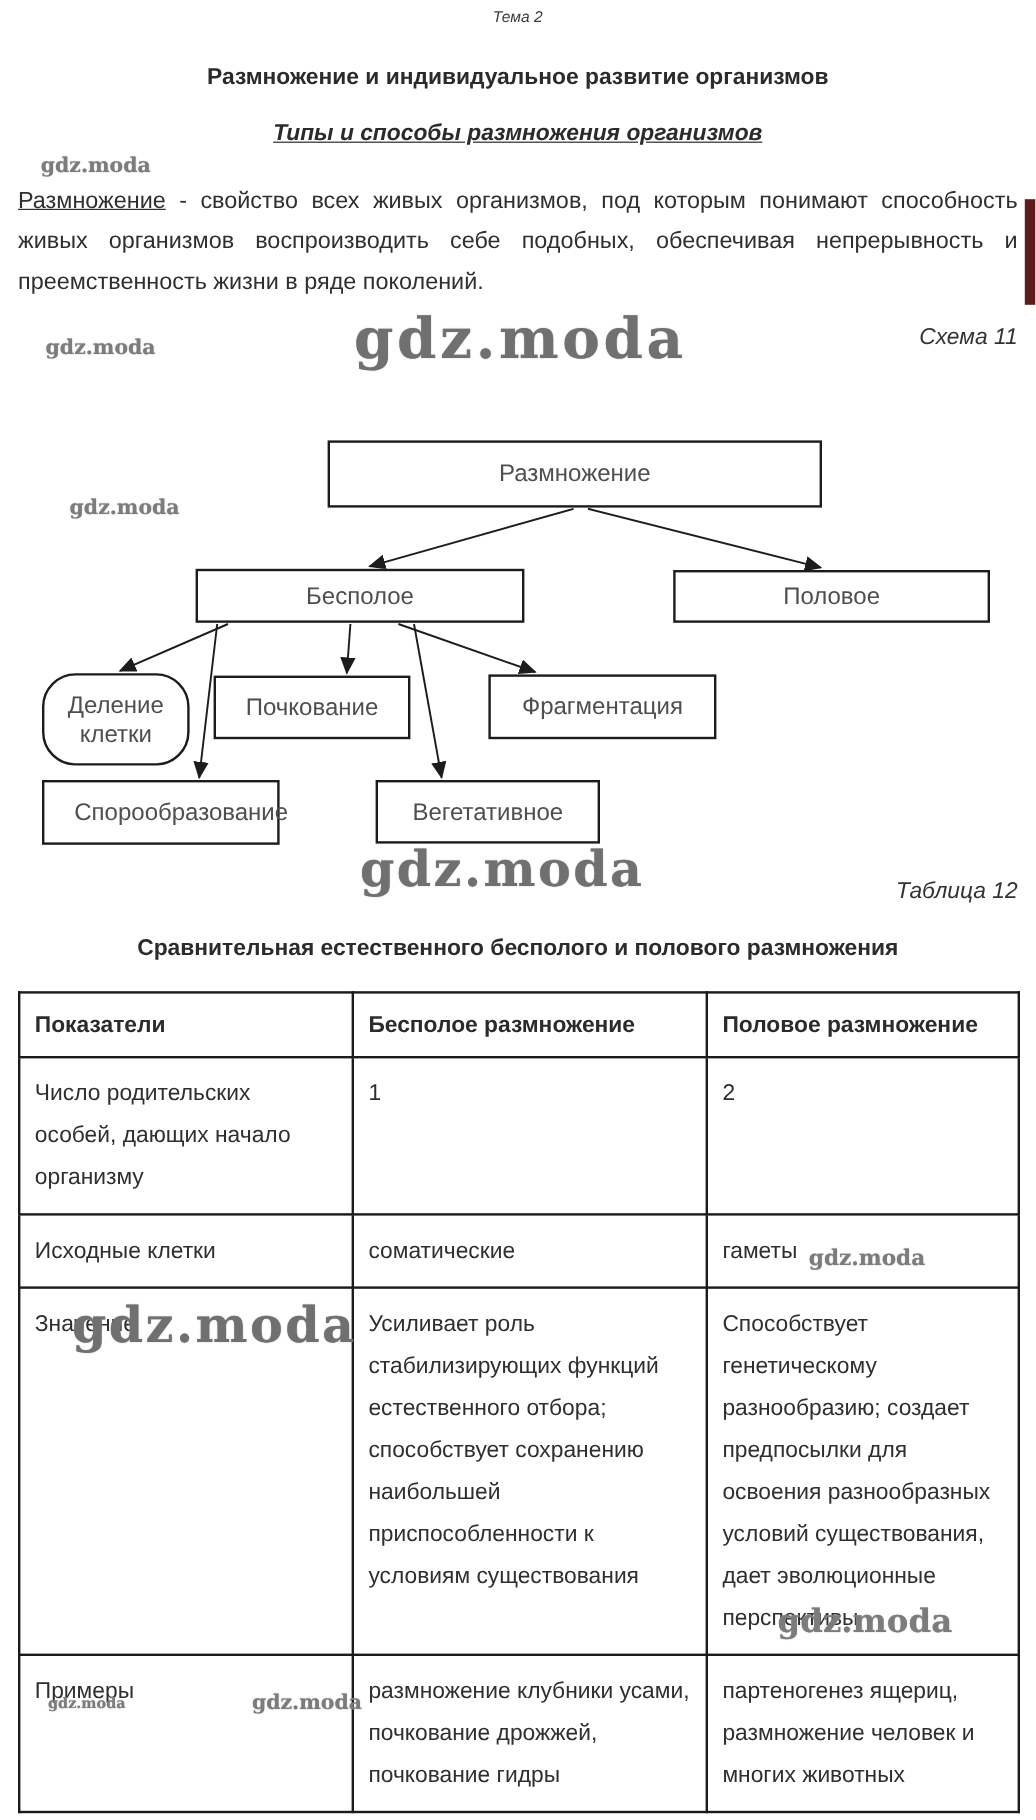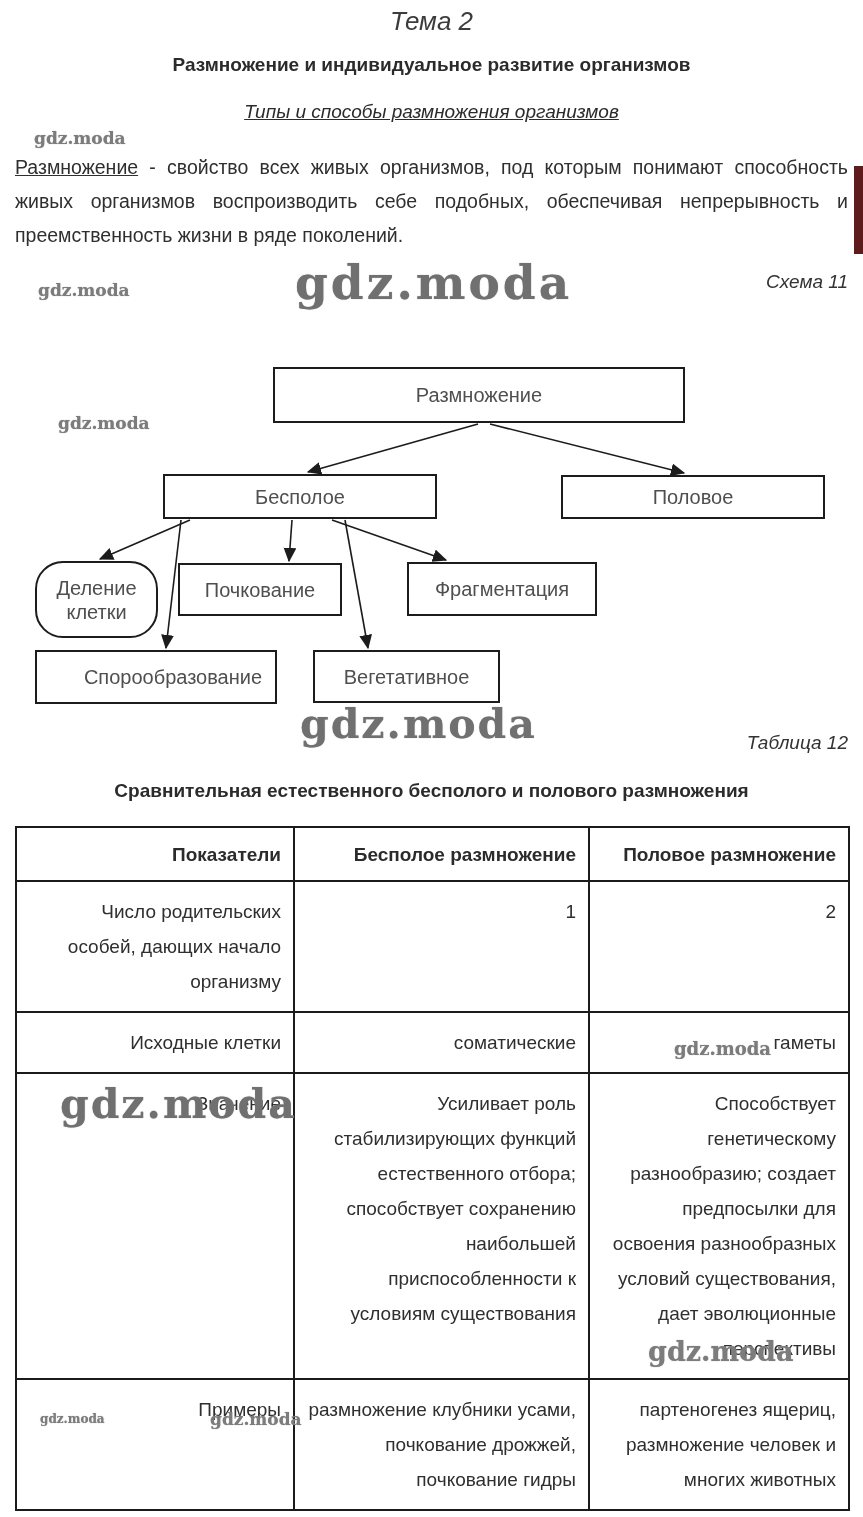--- a/index.html
+++ b/index.html
@@ -5,23 +5,23 @@
   * { margin:0; padding:0; box-sizing:border-box; }
   html,body { background:#ffffff; }
   .page {
     position:relative; width:863px; height:1517px; margin:0 auto;
     background:#ffffff; overflow:hidden;
     font-family:"Liberation Sans", sans-serif; color:#2e2e2e;
   }
   .abs { position:absolute; }
   .center { left:0; right:0; text-align:center; }
 
-  .topic { top:6px; font-style:italic; font-size:26px; color:#3c3c3c; }
+  .topic { top:6px; font-style:italic; font-size:13px; color:#3c3c3c; }
   .title { top:54px; font-weight:bold; font-size:19px; color:#2b2b2b; }
-  .subtitle { top:101px; font-weight:normal; font-style:italic; font-size:19px; text-decoration:underline; color:#2b2b2b; }
+  .subtitle { top:101px; font-weight:bold; font-style:italic; font-size:19px; text-decoration:underline; color:#2b2b2b; }
 
   .paragraph { left:15px; width:833px; top:150px; font-size:19.5px; line-height:34px; text-align:justify; color:#2f2f2f; }
   .paragraph .lead { text-decoration:underline; }
 
   .redbar { right:0; top:166px; width:9px; height:88px; background:#5e1b1b; }
 
   .schema-label { right:15px; top:271px; font-style:italic; font-size:19px; color:#333; }
   .schema-title { top:316px; font-weight:bold; font-size:19px; color:#2b2b2b; }
   .table-label  { right:15px; top:732px; font-style:italic; font-size:19px; color:#333; }
   .table-title  { top:780px; font-weight:bold; font-size:19px; color:#2b2b2b; }
@@ -32,28 +32,28 @@
     position:absolute; border:2px solid #1c1c1c; background:#fff;
     display:flex; align-items:center; justify-content:center;
     font-size:20px; color:#4f4f4f; text-align:center; line-height:24px; padding:2px 6px;
   }
   .b-root   { left:273px; top:367px; width:412px; height:56px; }
   .b-asex   { left:163px; top:474px; width:274px; height:45px; }
   .b-sex    { left:561px; top:475px; width:264px; height:44px;text-align:center; }
   .b-div    { left:35px;  top:561px; width:123px; height:77px;border-radius:28px; }
   .b-bud    { left:178px; top:563px; width:164px; height:53px; }
   .b-frag   { left:363px; top:562px; width:190px; height:54px;margin-left:44px; }
-  .b-spore  { left:35px;  top:650px; width:242px; height:54px;padding-left:40px; }
+  .b-spore  { left:35px;  top:650px; width:198px; height:54px;padding-left:40px; }
   .b-veg    { left:313px; top:650px; width:187px; height:53px; }
 
   table.cmp {
     position:absolute; left:15px; top:826px; width:833px;
     border-collapse:collapse; table-layout:fixed; font-size:19px; color:#2f2f2f;
   }
-  .cmp th, .cmp td { border:2px solid #1b1b1b; text-align:right; padding:12px 12px; }
+  .cmp th, .cmp td { border:2px solid #1b1b1b; text-align:left; padding:12px 12px; }
   .cmp th { font-weight:bold; height:54px; vertical-align:middle; line-height:23px; color:#2b2b2b; }
   .cmp td { vertical-align:top; line-height:35px;border-radius:17px; }
   tr.rh1 { height:125px; }
   tr.rh2 { height:43px; }
   tr.rh3 { height:296px; }
   tr.rh4 { height:131px; }
 
   .wm {
     position:absolute; font-family:"DejaVu Serif", serif; font-weight:bold;
     color:#7c7c7c; pointer-events:none; white-space:nowrap;

